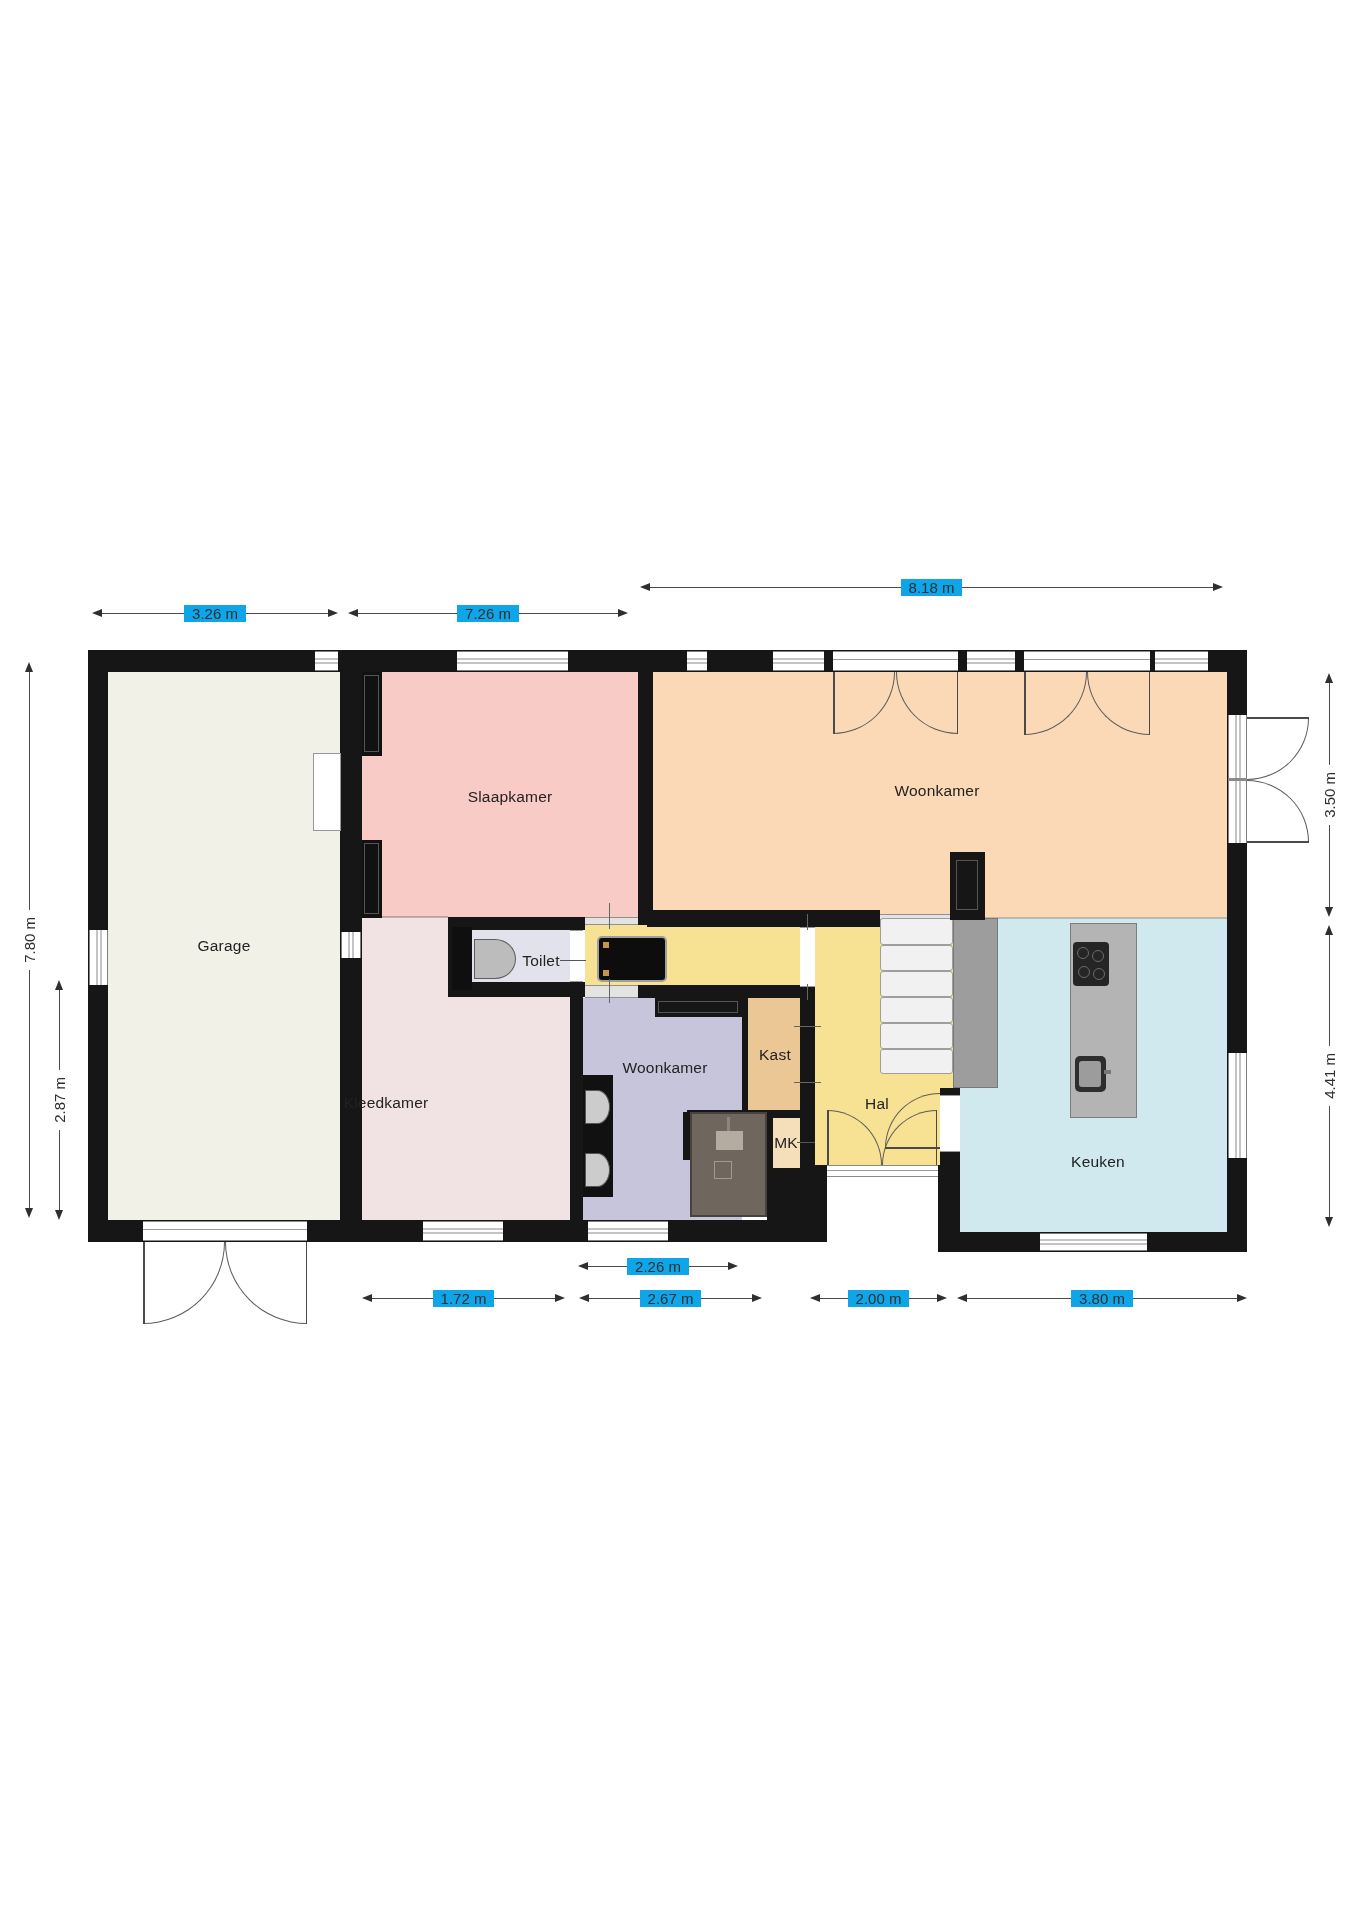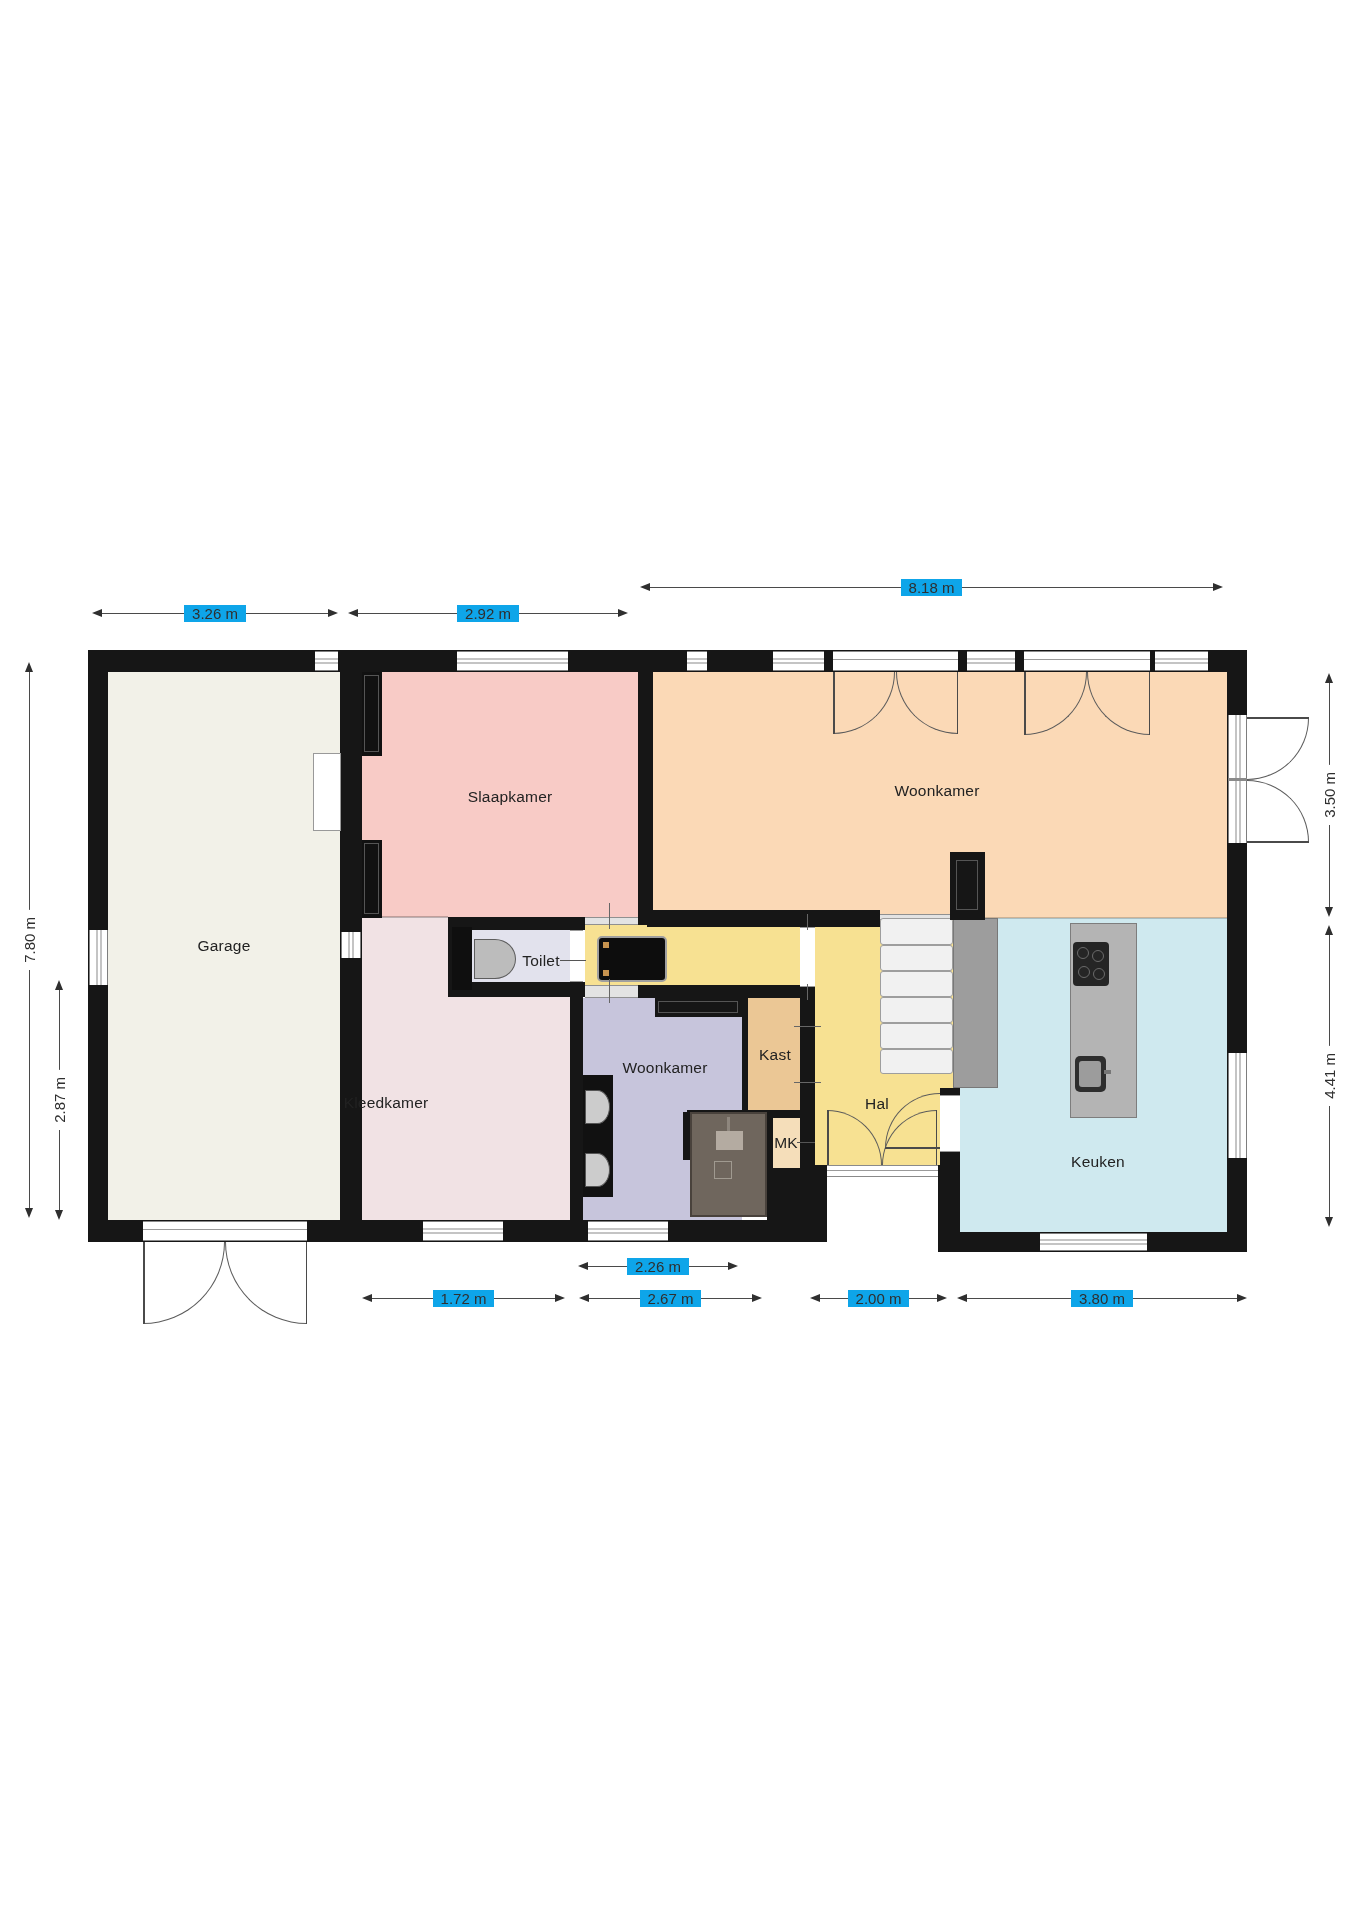--- a/index.html
+++ b/index.html
@@ -225,21 +225,21 @@
   <div class="dim-h" style="left:92px;top:605px;width:246px;">
     <div class="ar-l"></div>
       <div class="ln"></div>
       <div class="tx">3.26 m</div>
       <div class="ln"></div>
       <div class="ar-r"></div>
   </div>
   <div class="dim-h" style="left:348px;top:605px;width:280px;">
     <div class="ar-l"></div>
       <div class="ln"></div>
-      <div class="tx">2.92 m</div>
+      <div class="tx">7.26 m</div>
       <div class="ln"></div>
       <div class="ar-r"></div>
   </div>
   <div class="dim-h" style="left:640px;top:579px;width:583px;">
     <div class="ar-l"></div>
       <div class="ln"></div>
       <div class="tx">8.18 m</div>
       <div class="ln"></div>
       <div class="ar-r"></div>
   </div>

